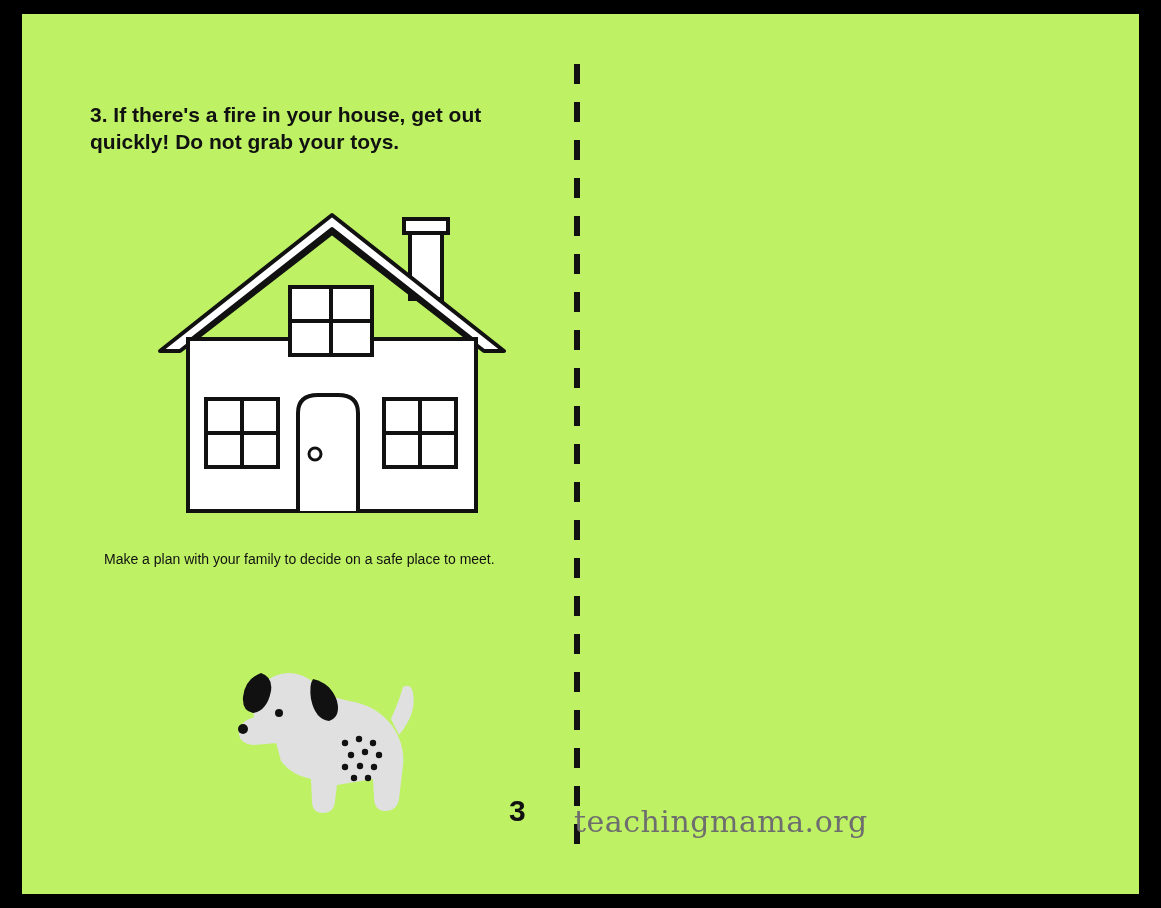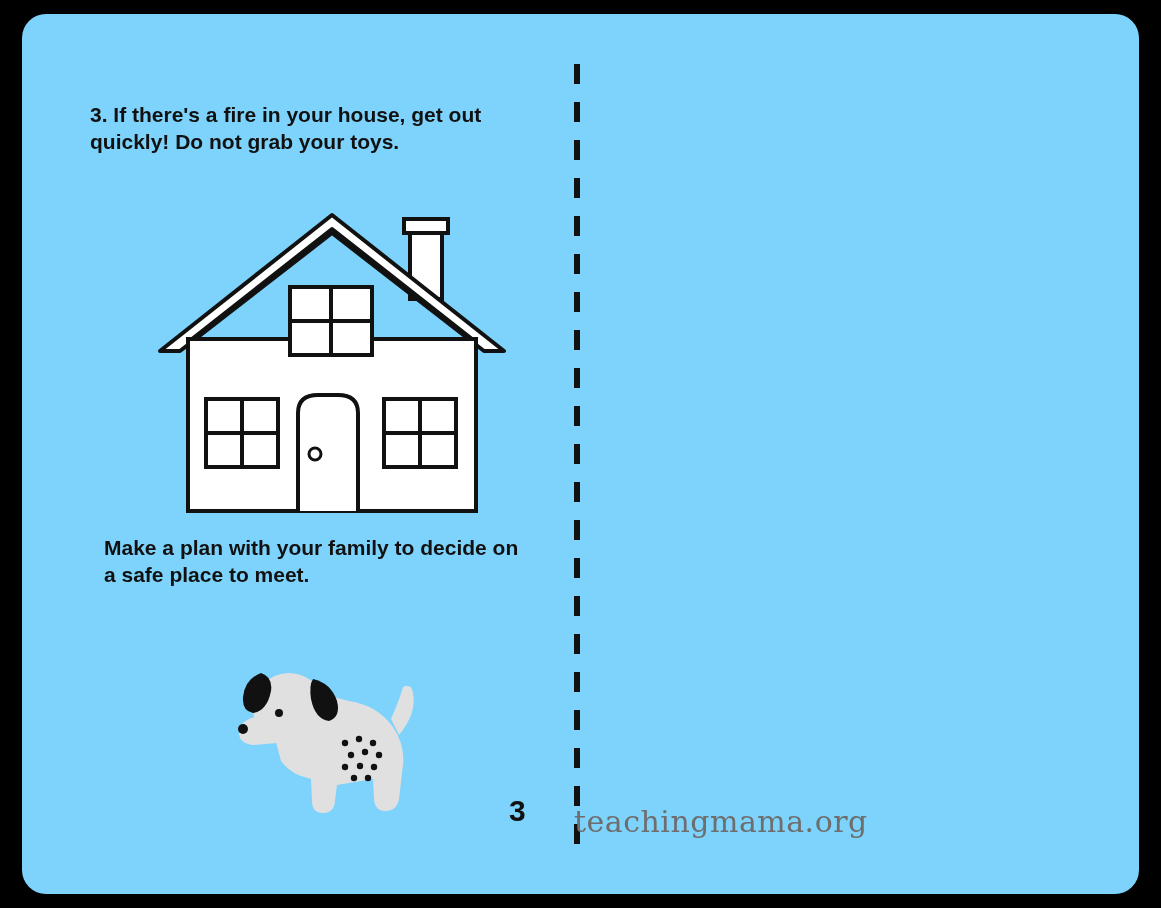--- a/index.html
+++ b/index.html
@@ -12,22 +12,21 @@
     height: 908px;
     font-family: "Liberation Sans", sans-serif;
     overflow: hidden;
   }
   .page-sheet {
     position: absolute;
     left: 22px;
     top: 14px;
     width: 1117px;
     height: 880px;
-    background: #7dd3fc;
-    border-radius: 24px;
+    background: #bef264;
   }
   .panel {
     position: absolute;
     top: 0;
     height: 880px;
   }
   .panel-left { left: 0; width: 548px; }
   .panel-right { left: 556px; width: 561px; }
 
   
@@ -54,24 +53,24 @@
   }
   .head-left {
     left: 68px;
     top: 88px;
     width: 450px;
     font-size: 21px;
   }
   .sub-left {
     position: absolute;
     left: 82px;
-    top: 520px;
+    top: 536px;
     width: 420px;
-    font-size: 21px;
-    font-weight: bold;
+    font-size: 14px;
+    font-weight: normal;
     color: #111111;
     line-height: 1.3;
   }
 
   
   .house-wrap {
     position: absolute;
     left: 130px;
     top: 185px;
     width: 360px;

